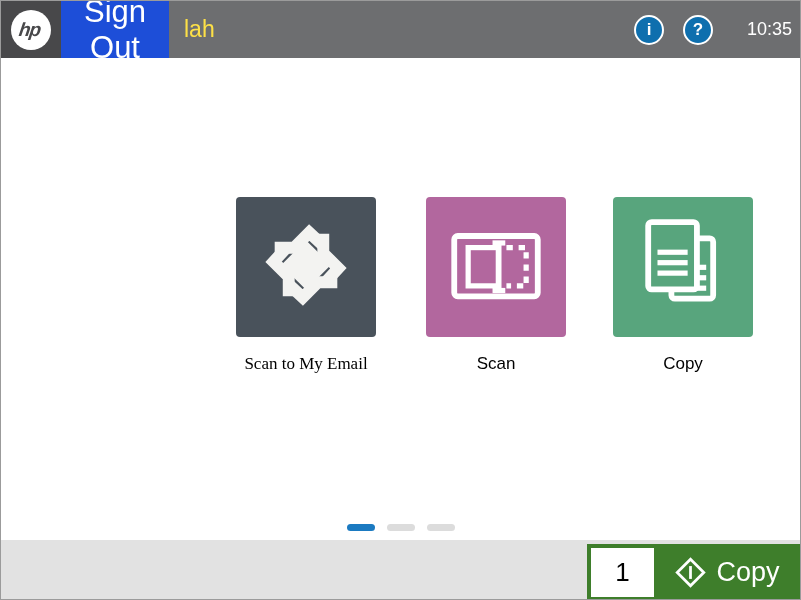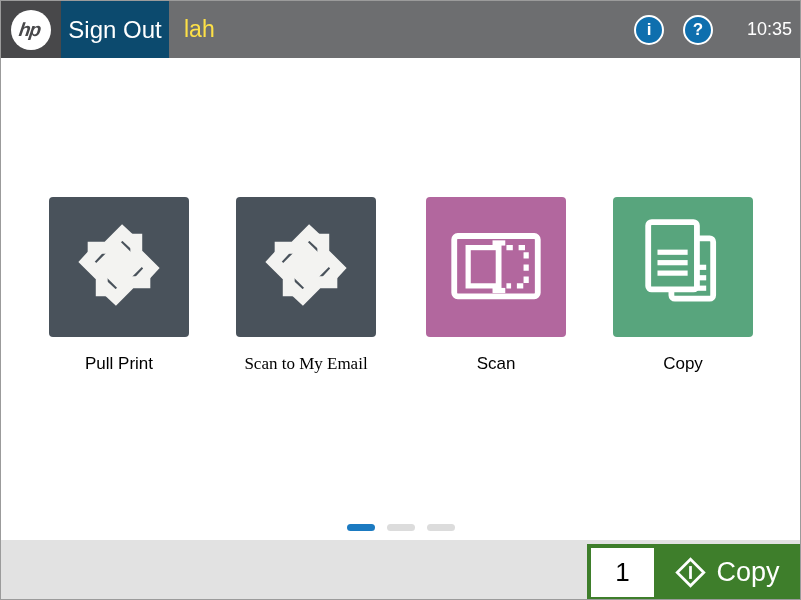--- a/index.html
+++ b/index.html
@@ -20,22 +20,22 @@
   }
   .hp-circle {
     width:40px; height:40px; border-radius:50%; background:#ffffff;
     display:flex; align-items:center; justify-content:center;
   }
   .hp-letters {
     font-style:italic; font-weight:700; font-size:19px; color:#48484a;
     transform:skewX(-8deg); letter-spacing:-1px; padding-right:2px;
   }
   .signout-btn {
-    width:108px; height:57px; background:#0c4a6e; color:#ffffff;
-    font-size:24px; display:flex; align-items:center; justify-content:center;
+    width:108px; height:57px; background:#1d4ed8; color:#ffffff;
+    font-size:31px; display:flex; align-items:center; justify-content:center;
     border:none; cursor:pointer; flex:0 0 auto;
     font-family:"Liberation Sans","DejaVu Sans",sans-serif;
   }
   .username { color:#fde047; font-size:23px; margin-left:15px; }
   .topbar-right {
     margin-left:auto; display:flex; align-items:center; padding-right:8px;
   }
   .round-icon {
     width:30px; height:30px; border-radius:50%; background:#0e6fae;
     border:2.5px solid #ffffff; color:#ffffff; font-size:17px; font-weight:700;
@@ -107,36 +107,20 @@
     </div>
     <button class="signout-btn">Sign Out</button>
     <span class="username">lah</span>
     <div class="topbar-right">
       <div class="round-icon">i</div>
       <div class="round-icon">?</div>
       <span class="clock">10:35</span>
     </div>
   </div>
 
-  <div class="tile tile-1">
-    <div class="tile-face tile-slate">
-      <span>
-        <svg width="108" height="108" viewBox="0 0 100 100">
-          <g fill="none" stroke="#f3f3f1" stroke-width="11" stroke-linecap="butt" stroke-linejoin="miter">
-            <path d="M21,34 L39,34 L53,20 L66,32"></path>
-            <path d="M21,34 L39,34 L53,20 L66,32" transform="rotate(90 50 50)"></path>
-            <path d="M21,34 L39,34 L53,20 L66,32" transform="rotate(180 50 50)"></path>
-            <path d="M21,34 L39,34 L53,20 L66,32" transform="rotate(270 50 50)"></path>
-          </g>
-          <polygon points="50,27 73,50 50,73 27,50" fill="#f3f3f1"></polygon>
-        </svg>
-      </span>
-    </div>
-    <span class="tile-label">Pull Print</span>
-  </div>
 
   <div class="tile tile-2">
     <div class="tile-face tile-slate">
       <span>
         <svg width="108" height="108" viewBox="0 0 100 100">
           <g fill="none" stroke="#f3f3f1" stroke-width="11" stroke-linecap="butt" stroke-linejoin="miter">
             <path d="M21,34 L39,34 L53,20 L66,32"></path>
             <path d="M21,34 L39,34 L53,20 L66,32" transform="rotate(90 50 50)"></path>
             <path d="M21,34 L39,34 L53,20 L66,32" transform="rotate(180 50 50)"></path>
             <path d="M21,34 L39,34 L53,20 L66,32" transform="rotate(270 50 50)"></path>

